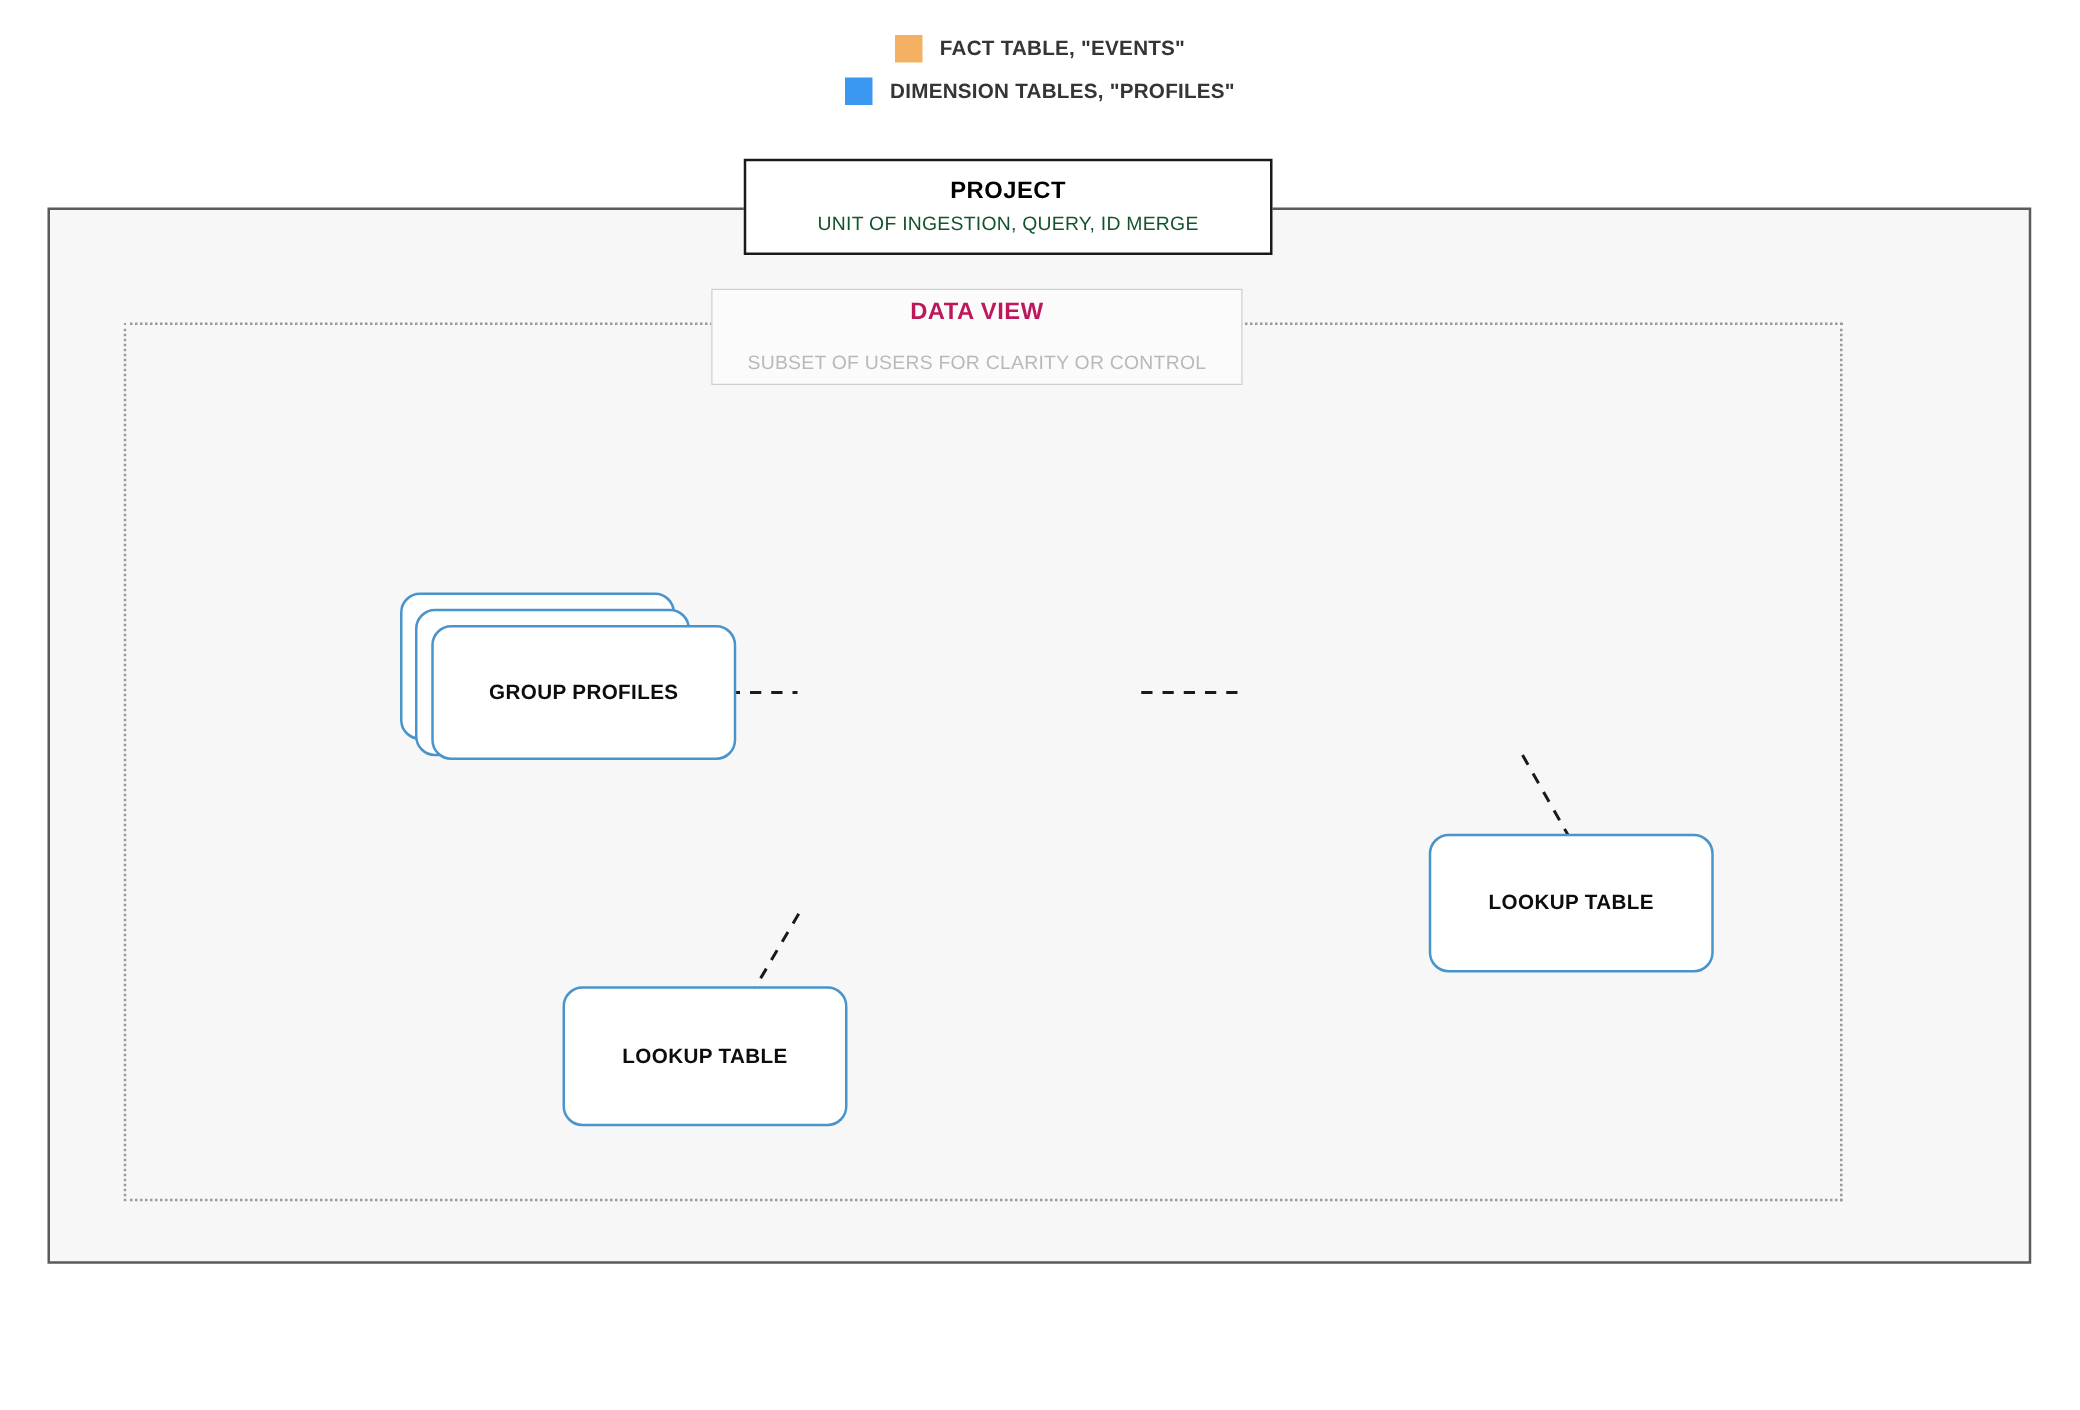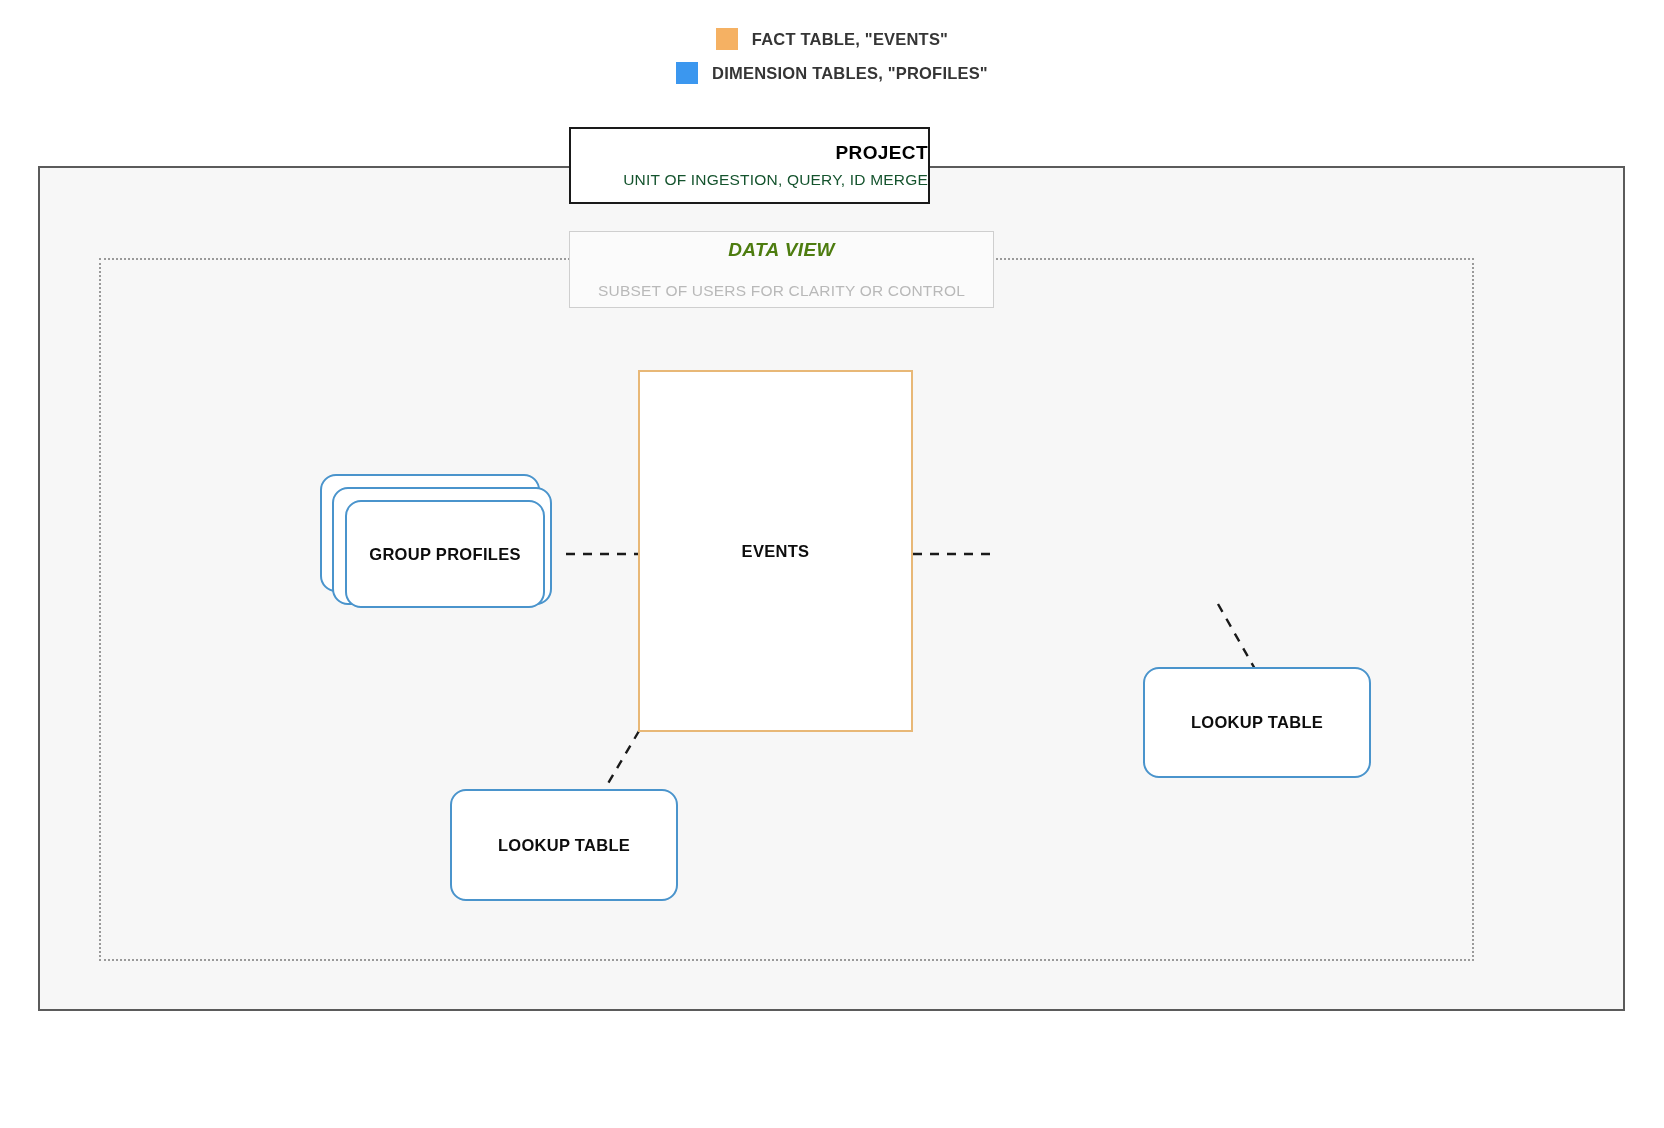--- a/index.html
+++ b/index.html
@@ -87,39 +87,38 @@
     font-weight: bold;
     letter-spacing: 0.4px;
     margin-bottom: 7px;
   }
   .callout .callout-sub {
     font-size: 15.5px;
     letter-spacing: 0.2px;
   }
 
   .project-box {
-    left: 569px;
+    left: 595px;
     top: 127px;
-    width: 361px;
+    width: 423px;
     height: 77px;
     border: 2px solid #1a1a1a;
-    align-items: flex-end;
   }
   .project-box .callout-title { color: #000000; }
   .project-box .callout-sub   { color: #14532d; }
 
   .dataview-box {
     left: 569px;
     top: 231px;
     width: 425px;
     height: 77px;
     border: 1.5px solid #cfcfcf;
     background: #fbfbfb;
   }
-  .dataview-box .callout-title { color: #4d7c0f; font-style: italic; }
+  .dataview-box .callout-title { color: #be185d; }
   .dataview-box .callout-sub   { color: #b9b9b9; margin-top: 14px; }
 
   
   .fact-box {
     position: absolute;
     left: 638px;
     top: 370px;
     width: 275px;
     height: 362px;
     box-sizing: border-box;
@@ -211,28 +210,25 @@
   <div class="callout project-box">
     <div class="callout-title">PROJECT</div>
     <div class="callout-sub">UNIT OF INGESTION, QUERY, ID MERGE</div>
   </div>
 
   <div class="callout dataview-box">
     <div class="callout-title">DATA VIEW</div>
     <div class="callout-sub">SUBSET OF USERS FOR CLARITY OR CONTROL</div>
   </div>
 
-  <div class="fact-box">
-    <span class="node-label">EVENTS</span>
-  </div>
 
   <div>
     <div class="stack-card" style="left:320px; top:474px; width:220px; height:118px;"></div>
     <div class="stack-card" style="left:332px; top:487px; width:220px; height:118px;"></div>
-    <div class="dim-node" style="left:345px; top:500px; width:200px; height:108px;">
+    <div class="dim-node" style="left:345px; top:500px; width:244px; height:108px;">
       <span class="node-label">GROUP PROFILES</span>
     </div>
   </div>
 
 
   <div class="dim-node" style="left:450px; top:789px; width:228px; height:112px;">
     <span class="node-label">LOOKUP TABLE</span>
   </div>
 
   <div class="dim-node" style="left:1143px; top:667px; width:228px; height:111px;">

